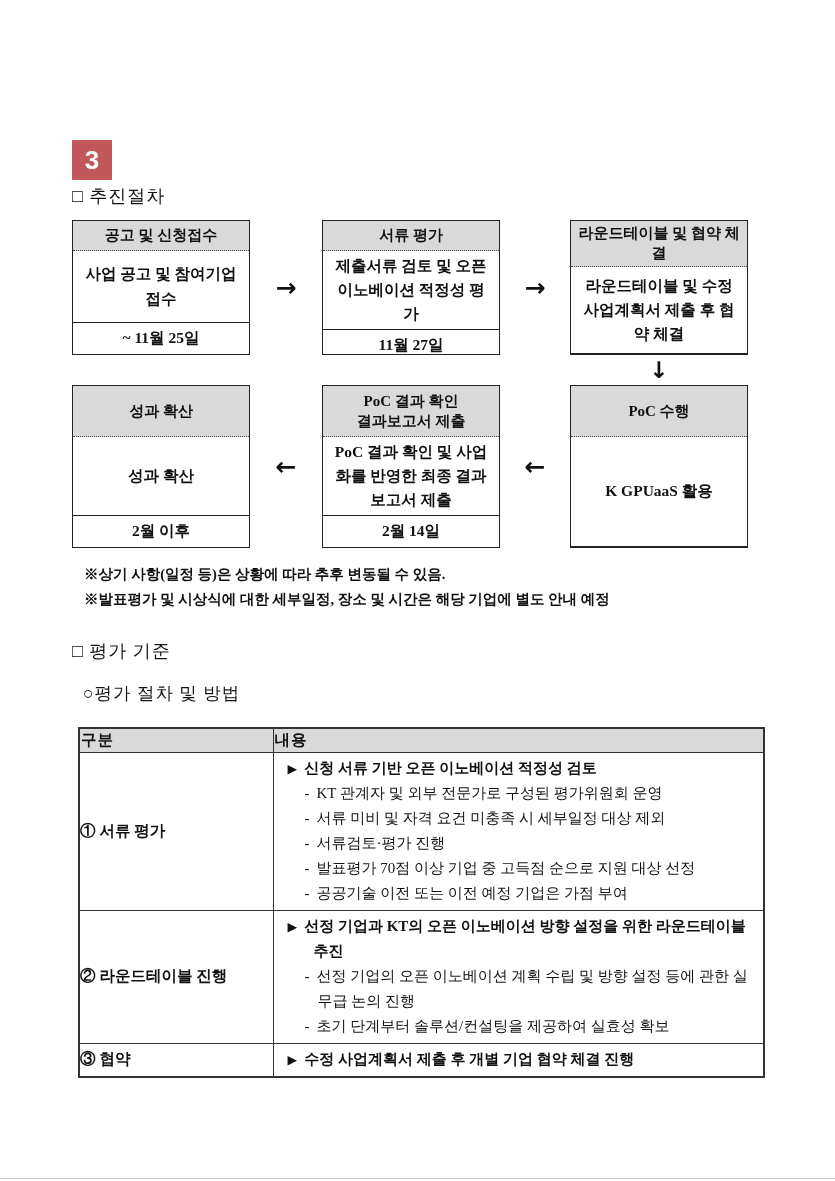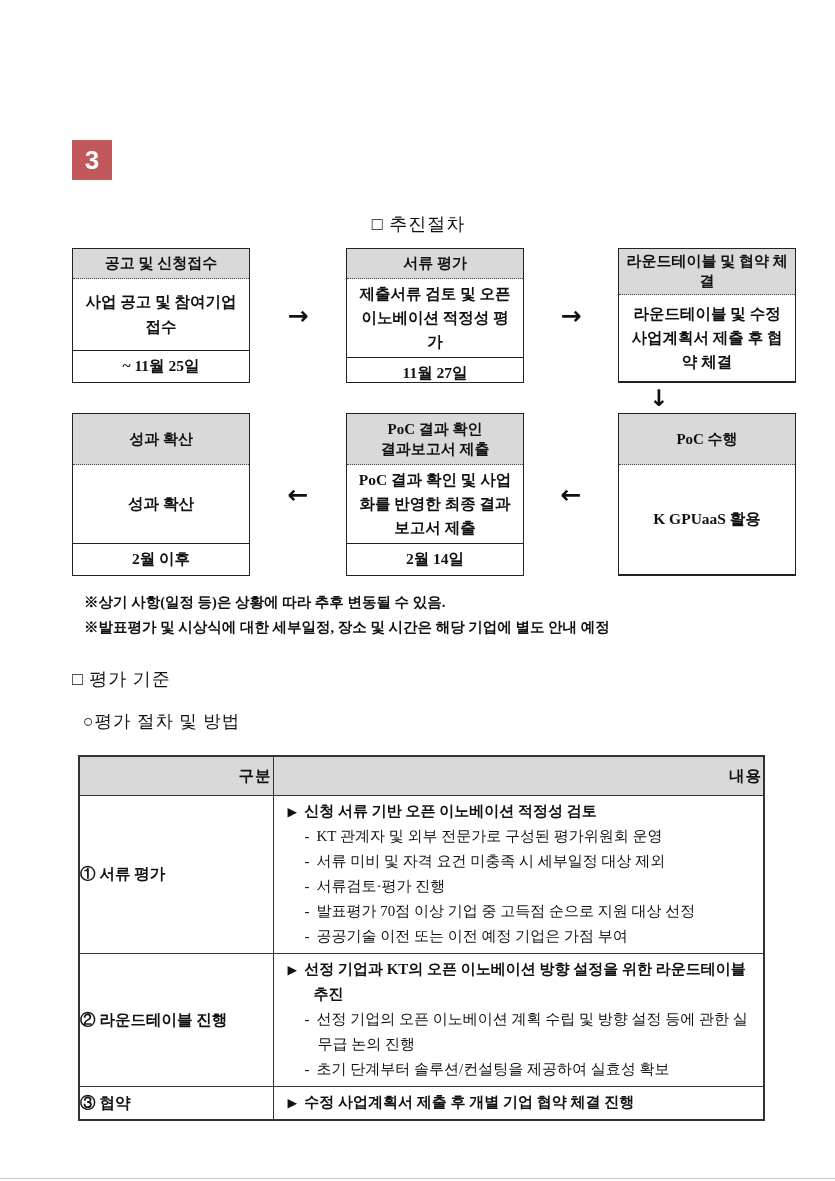--- a/index.html
+++ b/index.html
@@ -33,32 +33,31 @@
   }
   .title-wrap h1 {
     margin: 0;
     font-size: 26px;
     font-weight: bold;
     letter-spacing: 1px;
     line-height: 1.2;
   }
 
   
-  .proc-heading { margin-top: 32px; font-size: 18px; letter-spacing: 1px; text-align: center; }
+  .proc-heading { margin-top: 4px; font-size: 18px; letter-spacing: 1px; }
   .notes { margin: 14px 0 0 12px; font-size: 14.5px; font-weight: bold; line-height: 1.75; }
   .eval-heading { margin-top: 26px; font-size: 18px; letter-spacing: 1px; }
   .eval-subheading { margin: 18px 0 0 11px; font-size: 17.5px; letter-spacing: 1px; }
 
   
   .flowchart { margin-top: 12px; }
   .fc-row {
     display: grid;
     grid-template-columns: 178px 72px 178px 70px 178px;
     align-items: center;
-    gap: 12px;
   }
   .fc-box {
     border: 1.5px solid #222;
     display: flex; flex-direction: column;
     background: #fff;
   }
   .row1 .fc-box { height: 135px; }
   .row2 .fc-box { height: 163px; }
   .fc-title {
     background: #d9d9d9;
@@ -104,22 +103,22 @@
     width: 687px;
     margin: 22px 0 0 6px;
     border: 2px solid #333;
     font-size: 15px;
   }
   table.eval th, table.eval td { border: 1px solid #333; }
   table.eval th {
     background: #d9d9d9;
     font-weight: bold;
     font-size: 15.5px;
-    height: 40px;
-    text-align: right;
+    height: 24px;
+    text-align: left;
     letter-spacing: 1px;
     font-family: Liberation Mono, monospace;
   }
   td.label-cell {
     width: 194px;
     padding: 4px 0;
     font-weight: bold;
     font-size: 15.5px;
     vertical-align: middle;
   }

